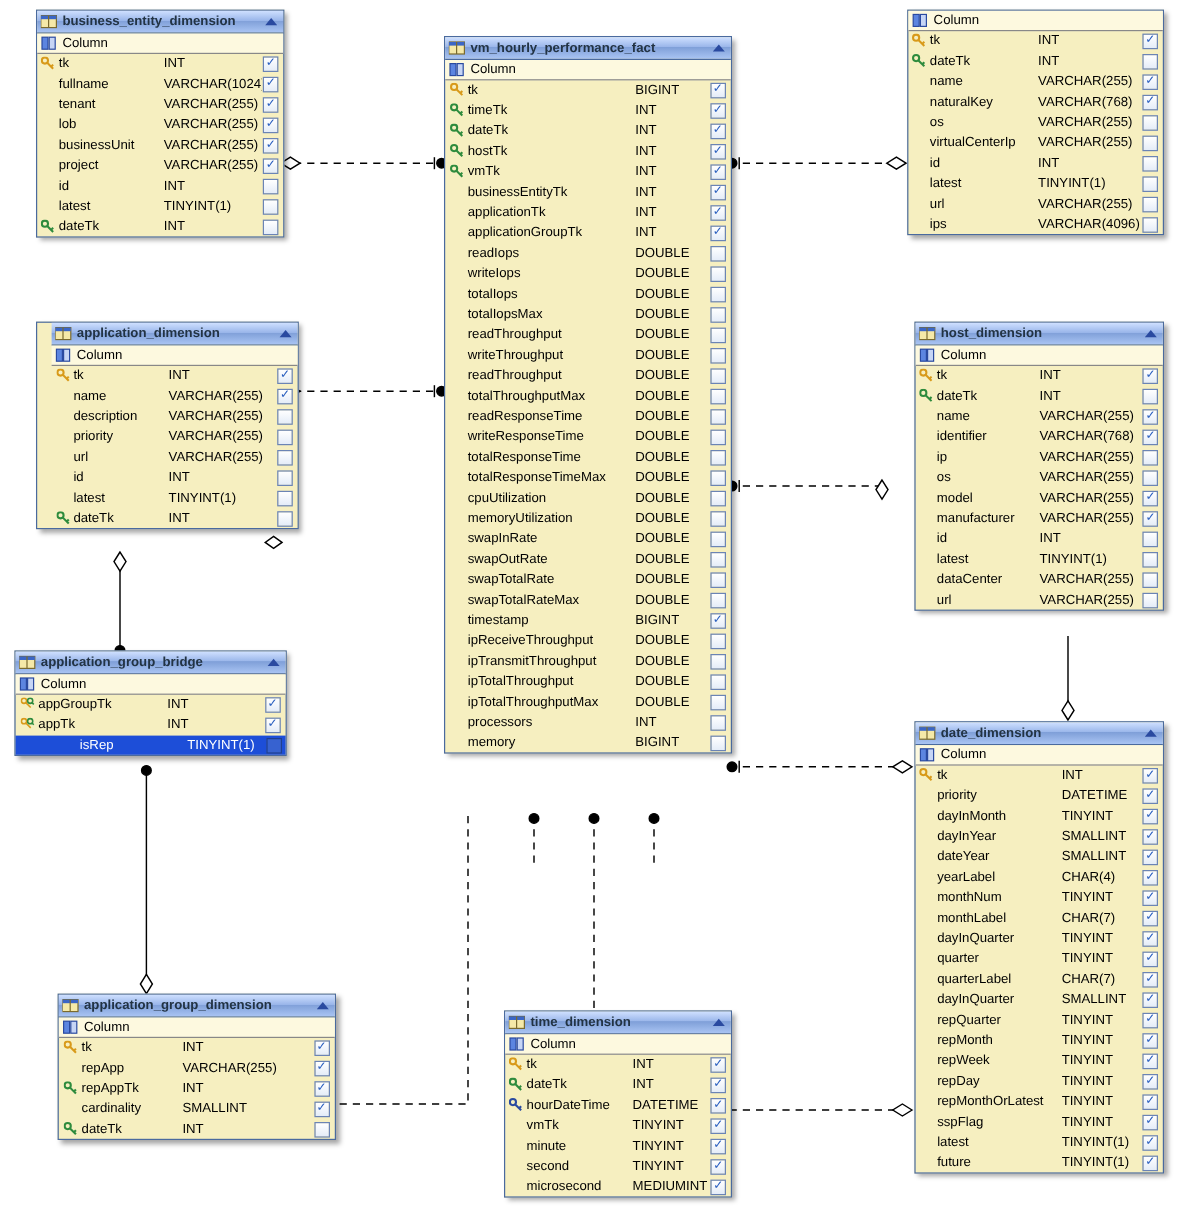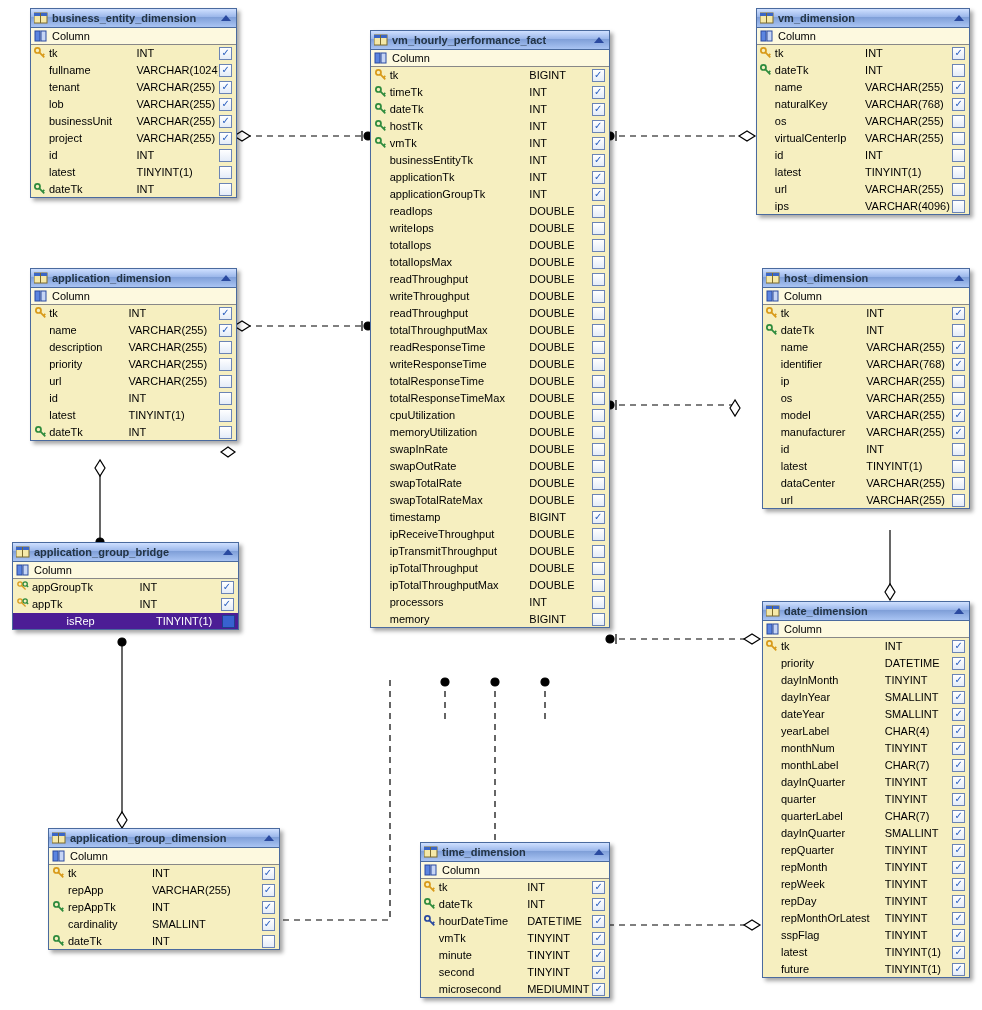--- a/index.html
+++ b/index.html
@@ -8,21 +8,21 @@
 
   .tbl{position:absolute;border:1px solid #4a6a9e;box-shadow:3px 3px 4px rgba(0,0,0,.35);background:#f6efc0;}
   .tbl .titlebar{display:flex;align-items:center;height:18px;background:linear-gradient(#cfe0ff,#9ab6ea 45%,#7f9fd8 46%,#a9c4f3);border-bottom:1px solid #4a6a9e;padding:0 3px;font-weight:bold;color:#234;}
   .tbl .titlebar .icon{width:14px;height:12px;margin-right:4px;}
   .tbl .titlebar .arrow{margin-left:auto;width:14px;height:10px;}
   .tbl .subhdr{display:flex;align-items:center;height:16px;background:#fdf9df;border-bottom:1px solid #888;padding:0 3px;}
   .tbl .subhdr .icon{width:14px;height:12px;margin-right:4px;}
   .tbl .rows{}
   .tbl .row{display:flex;align-items:center;height:16px;padding:0 3px;border-bottom:1px dotted transparent;}
   .tbl .row:last-child{border-bottom:none;}
-  .tbl .row.sel{background:#4c1d95;color:#fff;padding-left:40px;}
+  .tbl .row.sel{background:#1d4ed8;color:#fff;padding-left:40px;}
   .tbl .col-icon{width:14px;height:14px;display:flex;align-items:center;justify-content:center;}
   .tbl .col-name{padding-left:2px;overflow:hidden;white-space:nowrap;}
   .tbl .col-type{padding-left:4px;overflow:hidden;white-space:nowrap;}
   .tbl .col-chk{width:16px;display:flex;align-items:center;justify-content:center;margin-left:auto;}
   .chk{width:11px;height:11px;border:1px solid #6b84b5;background:linear-gradient(#fff,#e4ecf8);display:flex;align-items:center;justify-content:center;}
   .chk.on::after{content:"✓";font-size:10px;color:#2a5fbf;line-height:10px;}
   .chk.sel{background:#3762d0;border-color:#1f3f8f;}
 </style>
 </head>
 <body>
@@ -216,21 +216,21 @@
               </svg>
             </span>
             <span class="col-name" style="width:90px">dateTk</span>
             <span class="col-type" style="width:88px">INT</span>
             <span class="col-chk">
               <span class="chk"></span>
             </span>
           </div>
         </div>
       </div>
-      <div class="tbl" style="left: 30px; top: 268px; width: 205px;">
+      <div class="tbl" style="left: 30px; top: 268px; width: 205px; padding-left: 12px;">
         <div class="titlebar">
           <svg class="icon" width="14" height="12" viewBox="0 0 14 12">
             <use href="#ic-table"></use>
           </svg>
           <span>application_dimension</span>
           <svg class="arrow" width="14" height="10" viewBox="0 0 14 10">
             <use href="#ic-up"></use>
           </svg>
         </div>
         <div class="subhdr">
@@ -820,29 +820,20 @@
             <span class="col-icon"></span>
             <span class="col-name" style="width:92px">microsecond</span>
             <span class="col-type" style="width:70px">MEDIUMINT</span>
             <span class="col-chk">
               <span class="chk on"></span>
             </span>
           </div>
         </div>
       </div>
       <div class="tbl" style="left: 756px; top: 8px; width: 212px;">
-        <div class="titlebar">
-          <svg class="icon" width="14" height="12" viewBox="0 0 14 12">
-            <use href="#ic-table"></use>
-          </svg>
-          <span>vm_dimension</span>
-          <svg class="arrow" width="14" height="10" viewBox="0 0 14 10">
-            <use href="#ic-up"></use>
-          </svg>
-        </div>
         <div class="subhdr">
           <svg class="icon" width="14" height="12" viewBox="0 0 14 12">
             <use href="#ic-col"></use>
           </svg>
           <span>Column</span>
         </div>
         <div class="rows">
           <div class="row">
             <span class="col-icon">
               <svg width="12" height="12" viewBox="0 0 14 14">

